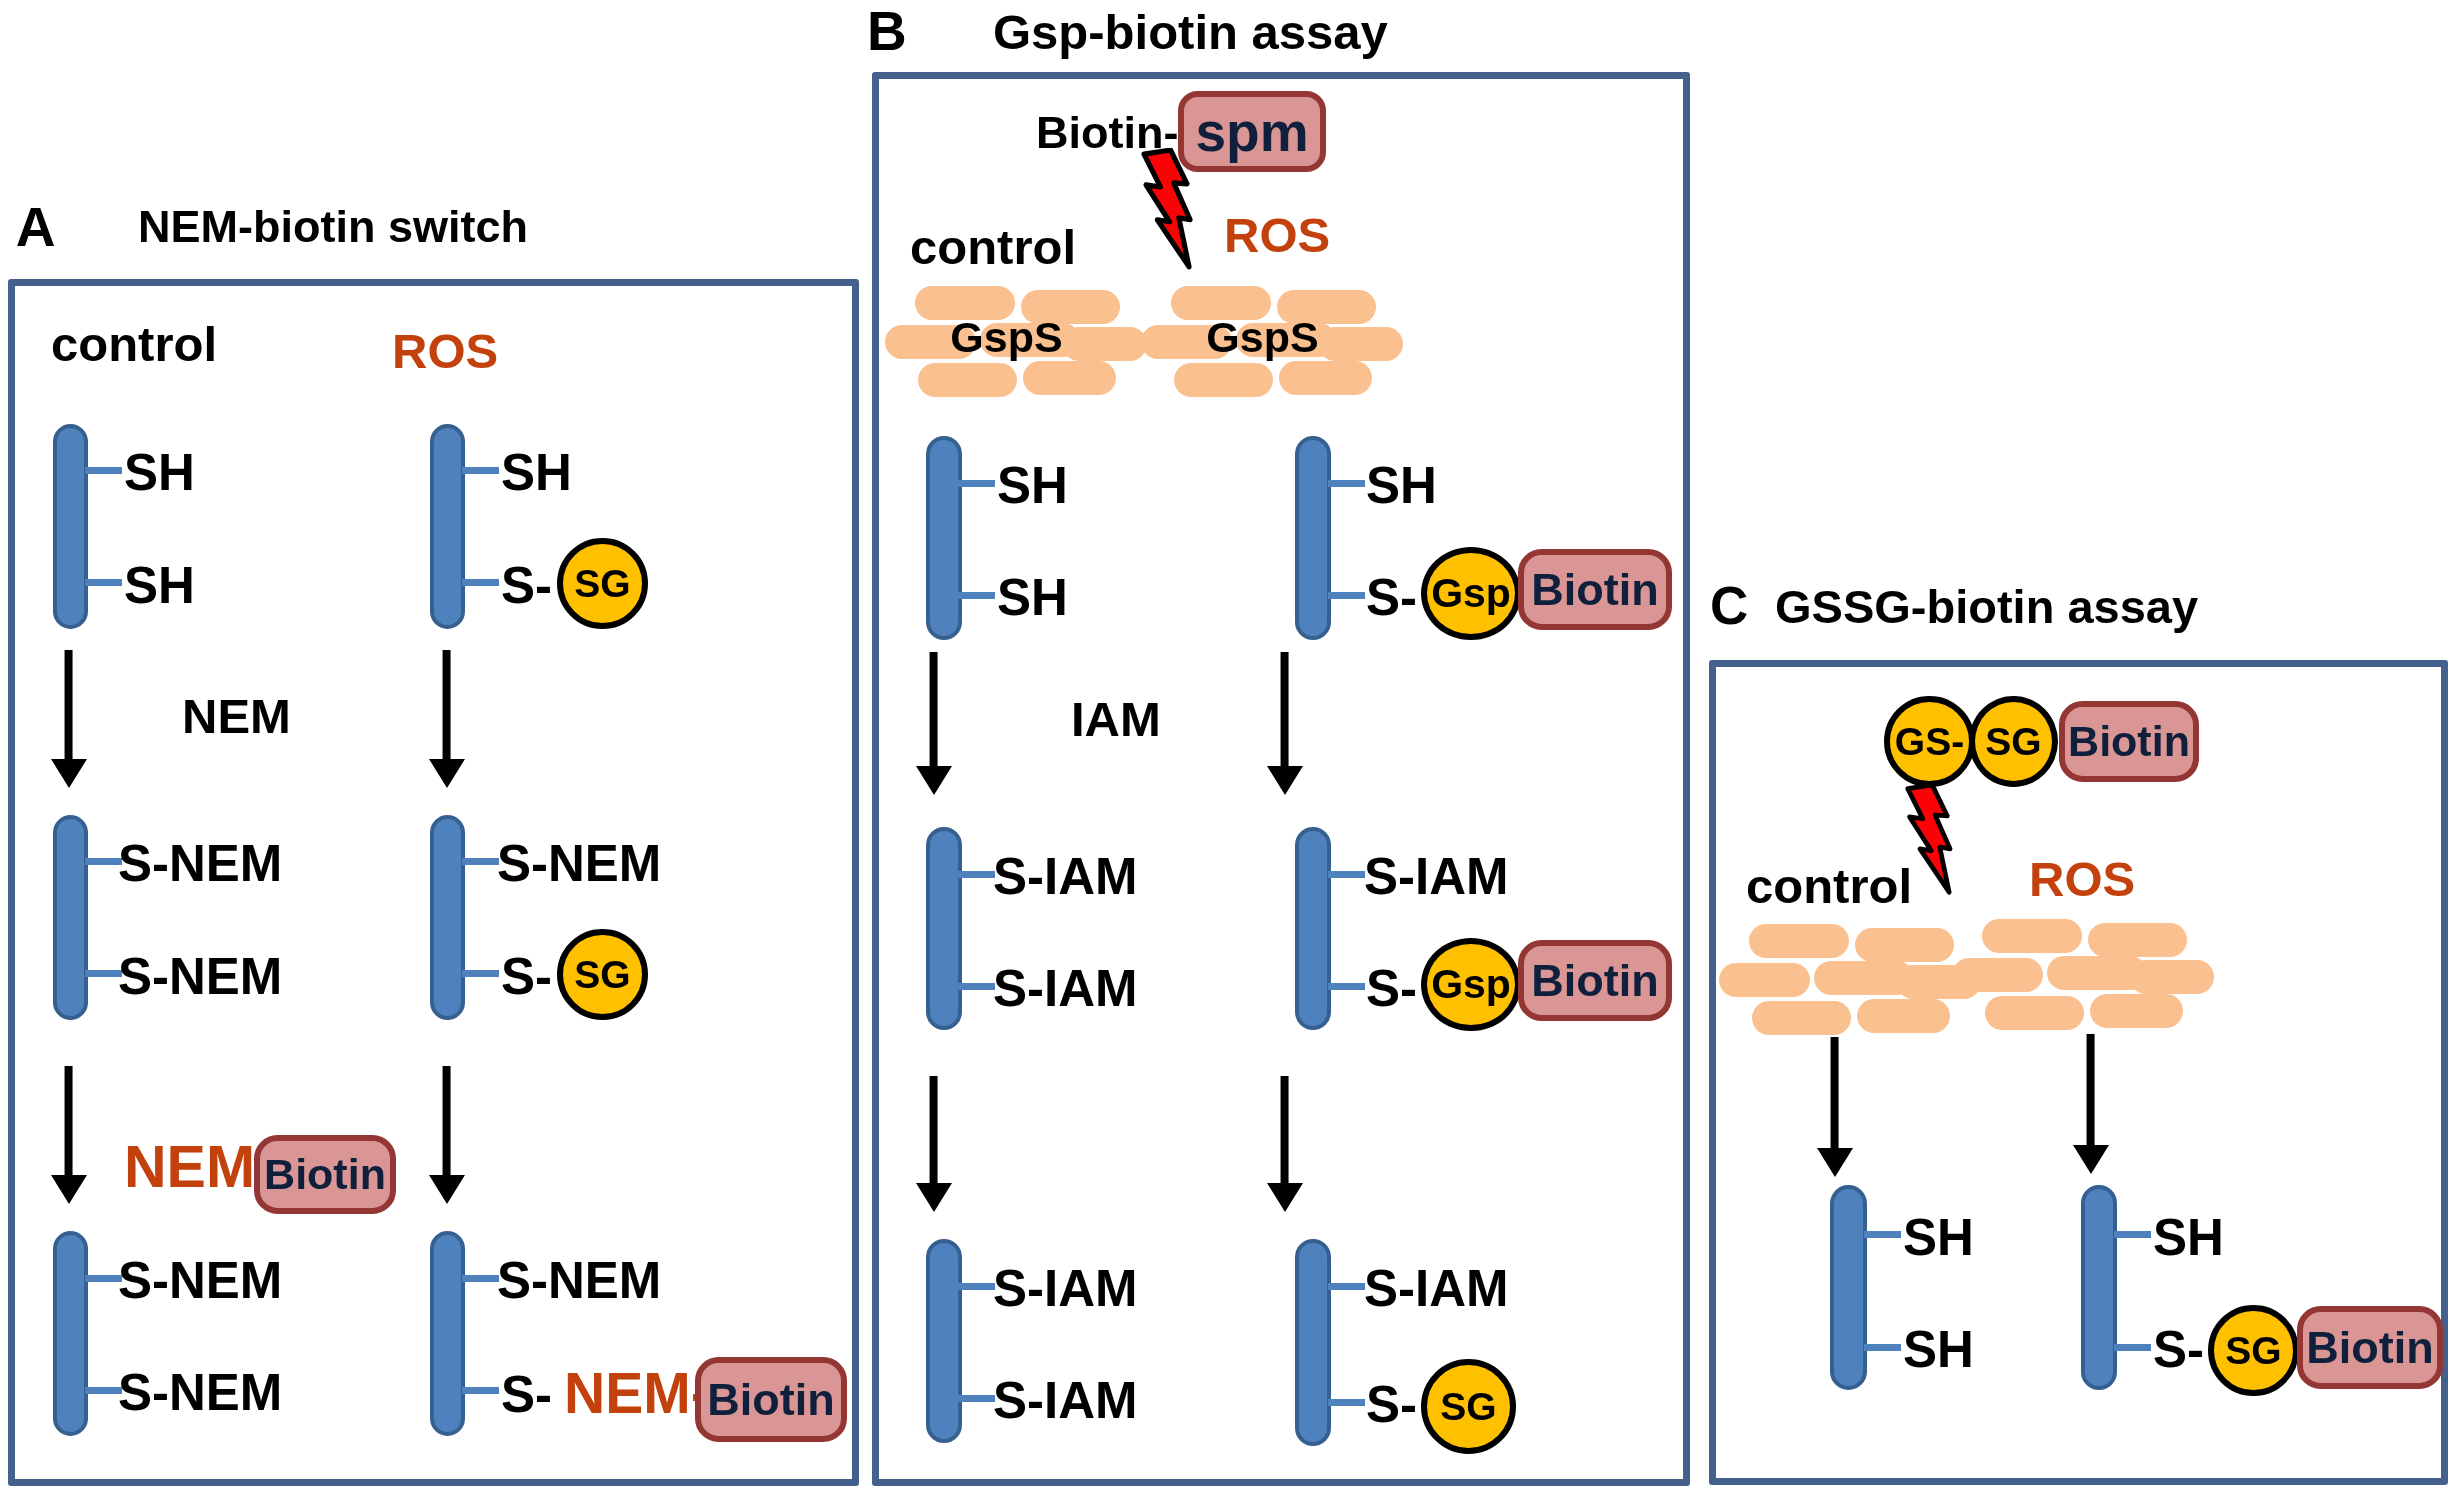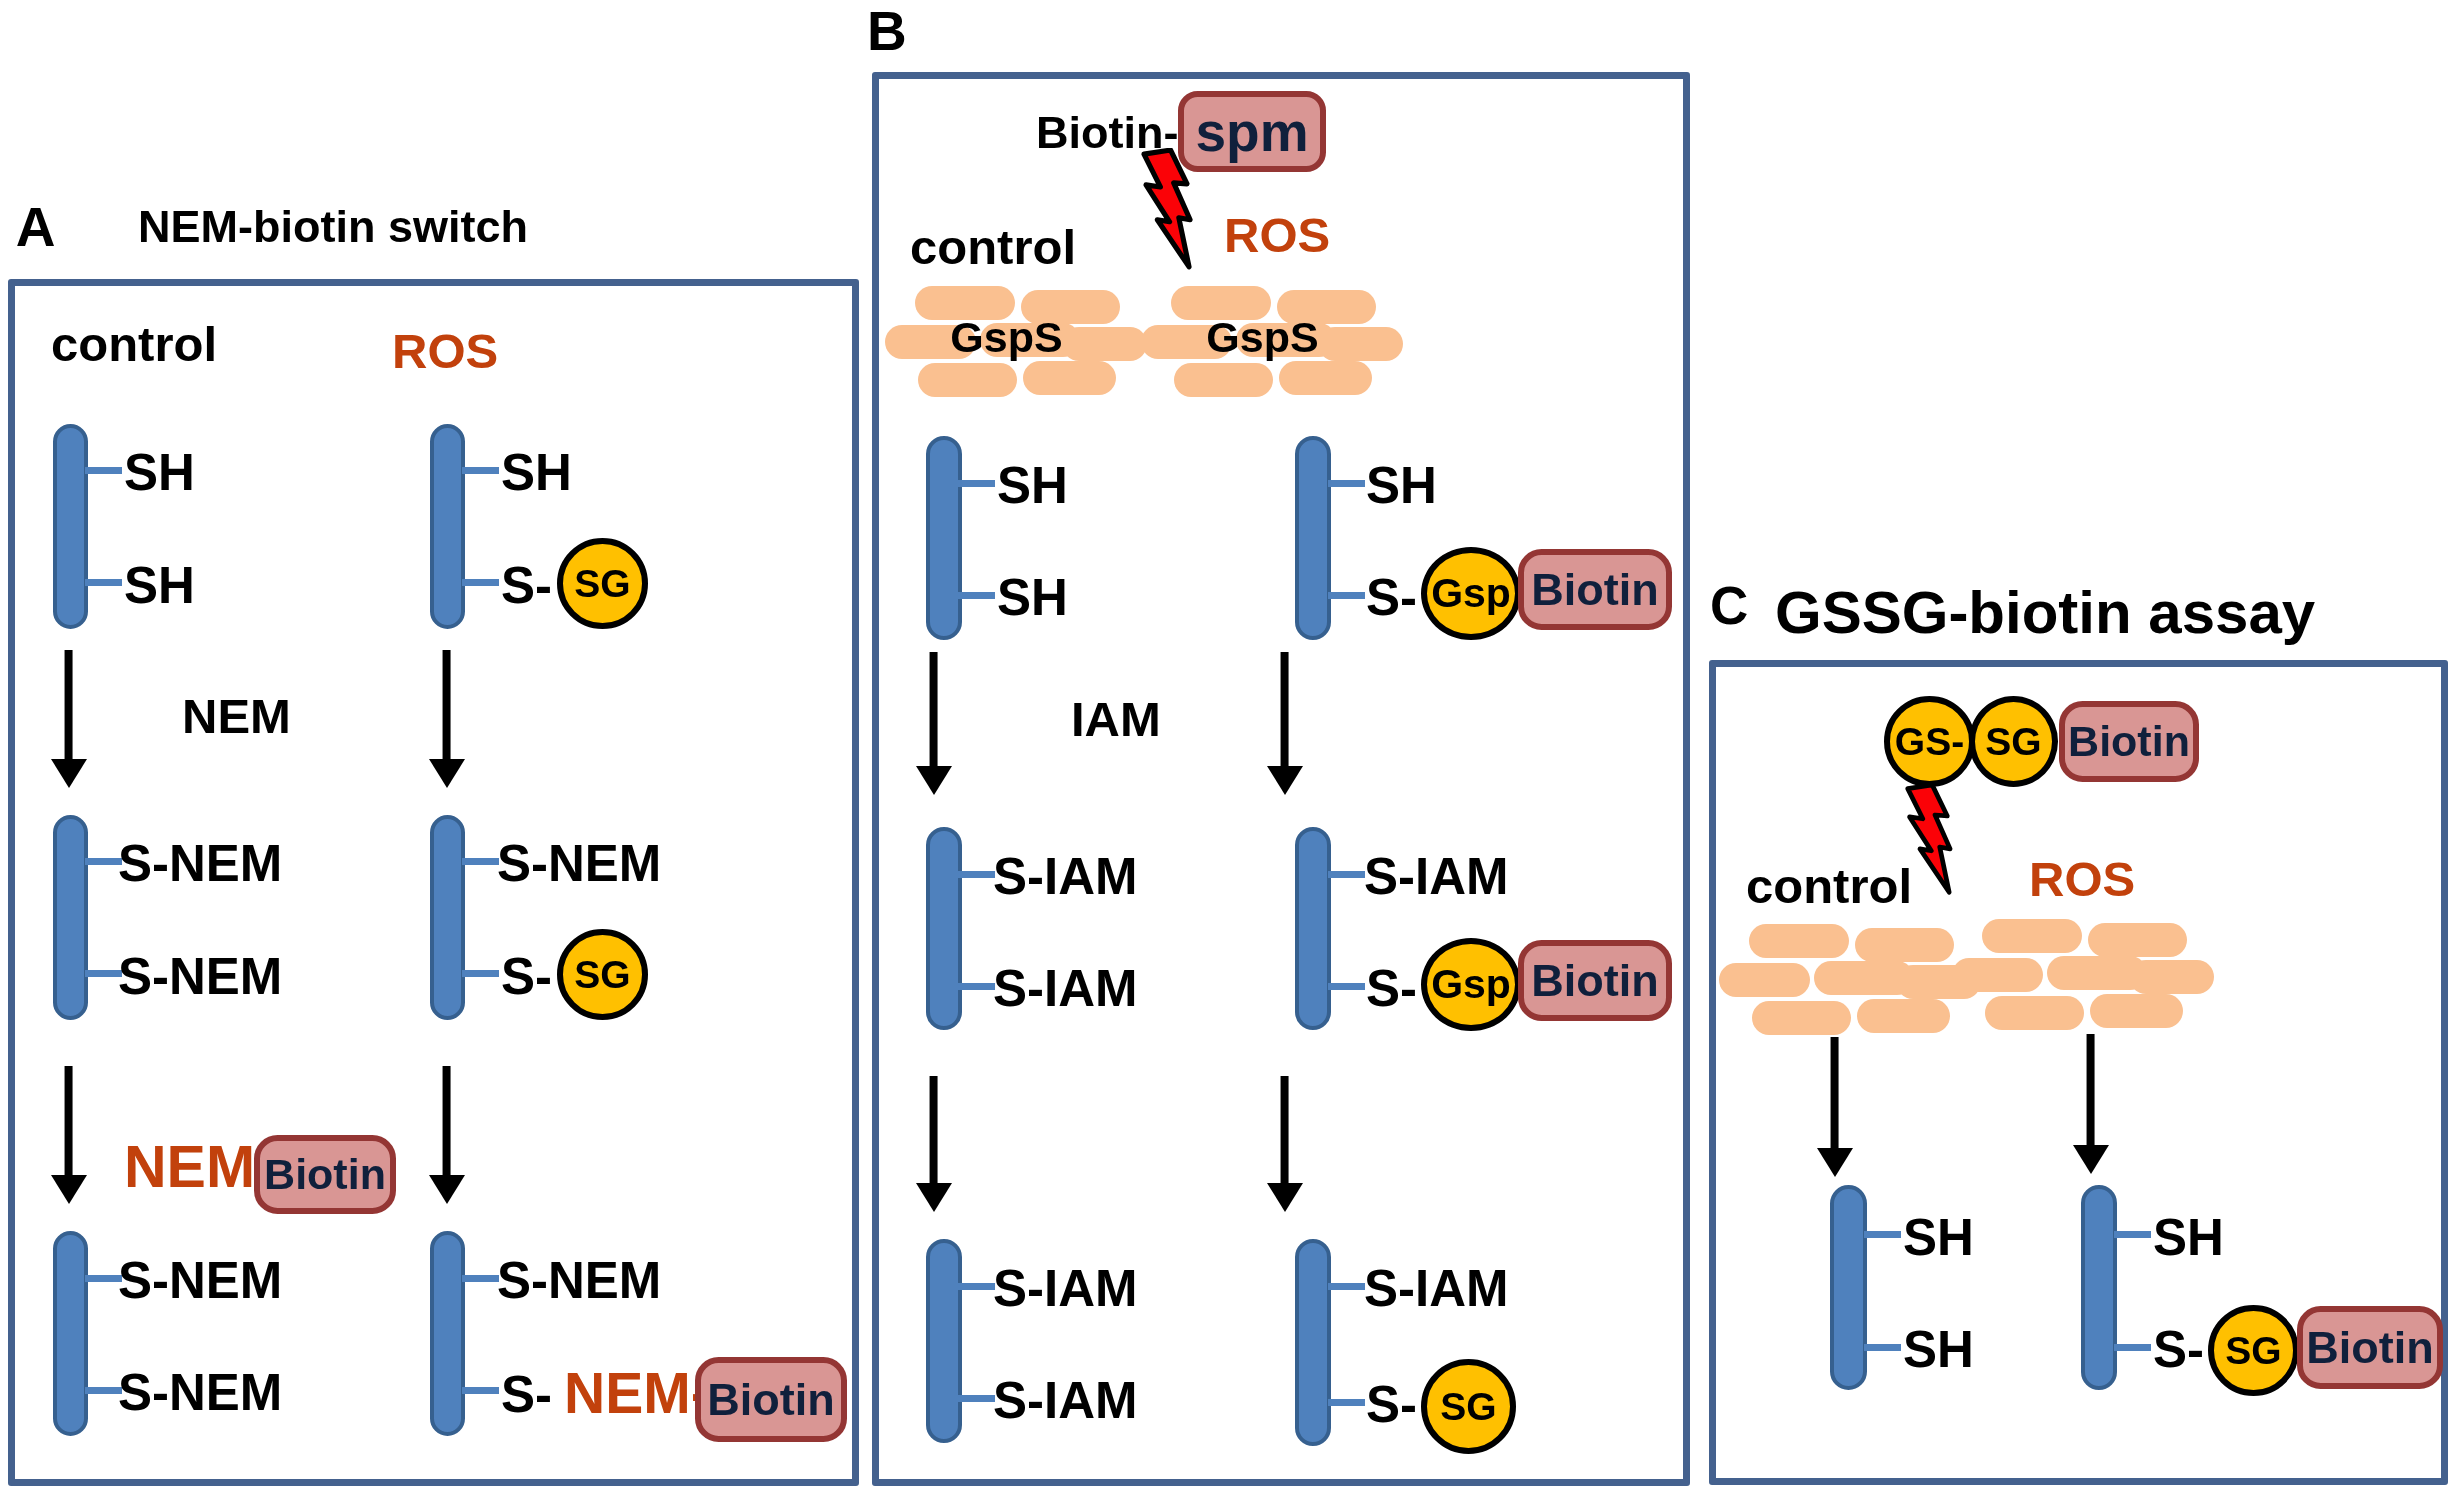--- a/index.html
+++ b/index.html
@@ -96,20 +96,21 @@
 
   <div class="oval" style="left:430px;top:1231px;width:35px;height:205px"></div>
   <div class="tick" style="left:462px;top:1275px;width:37px"></div>
   <div class="tick" style="left:462px;top:1387px;width:37px"></div>
   <div class="lbl" style="left:497px;top:1255px;font-size:51px">S-NEM</div>
   <div class="lbl" style="left:501px;top:1369px;font-size:51px">S-</div>
   <div class="lbl red" style="left:564px;top:1365px;font-size:57px">NEM-</div>
   <div class="bbox" style="left:695px;top:1357px;width:152px;height:85px;font-size:45px">Biotin</div>
 
   <div class="lbl" style="left:867px;top:3.9px;font-size:55px">B</div>
+  <div class="lbl" style="left:993px;top:7.9px;font-size:49px">Gsp-biotin assay</div>
   <div class="panelbox" style="left:872px;top:72px;width:818px;height:1414px"></div>
 
   <div class="lbl" style="left:1036px;top:110px;font-size:45px">Biotin-</div>
   <div class="bbox" style="left:1178px;top:91px;width:148px;height:81px;font-size:55px;border-radius:19.7px">spm</div>
 
   <svg class="abs" style="left:1116px;top:148px" width="99" height="123" viewBox="0 0 70 120">
     <polygon points="40,2 14,6 30,38 16,36 39,72 27,70 58,116 48,68 59,70 43,34 56,35" fill="#fb0207" stroke="#000" stroke-width="5" stroke-linejoin="round"></polygon>
   </svg>
 
   <div class="lbl" style="left:910px;top:223px;font-size:49px">control</div>
@@ -190,21 +191,21 @@
   <div class="lbl" style="left:993px;top:1375px;font-size:51px">S-IAM</div>
 
   <div class="oval" style="left:1295px;top:1239px;width:36px;height:207px"></div>
   <div class="tick" style="left:1328px;top:1283px;width:37px"></div>
   <div class="tick" style="left:1328px;top:1399px;width:37px"></div>
   <div class="lbl" style="left:1364px;top:1263px;font-size:51px">S-IAM</div>
   <div class="lbl" style="left:1366px;top:1379px;font-size:51px">S-</div>
   <div class="tagc" style="left:1421px;top:1359px;width:95px;height:95px;font-size:39px">SG</div>
 
   <div class="lbl" style="left:1710px;top:579px;font-size:53px">C</div>
-  <div class="lbl" style="left:1775px;top:583px;font-size:60px">GSSG-biotin assay</div>
+  <div class="lbl" style="left:1775px;top:583px;font-size:47px">GSSG-biotin assay</div>
   <div class="panelbox" style="left:1709px;top:660px;width:739px;height:825px"></div>
 
   <div class="tagc" style="left:1884px;top:696px;width:91px;height:91px;font-size:39px">GS-</div>
   <div class="tagc" style="left:1969px;top:696px;width:89px;height:91px;font-size:39px">SG</div>
   <div class="bbox" style="left:2059px;top:701px;width:140px;height:81px;font-size:43px">Biotin</div>
 
   <svg class="abs" style="left:1888px;top:783px" width="79" height="113" viewBox="0 0 70 120">
     <polygon points="40,2 14,6 30,38 16,36 39,72 27,70 58,116 48,68 59,70 43,34 56,35" fill="#fb0207" stroke="#000" stroke-width="5" stroke-linejoin="round"></polygon>
   </svg>
 

